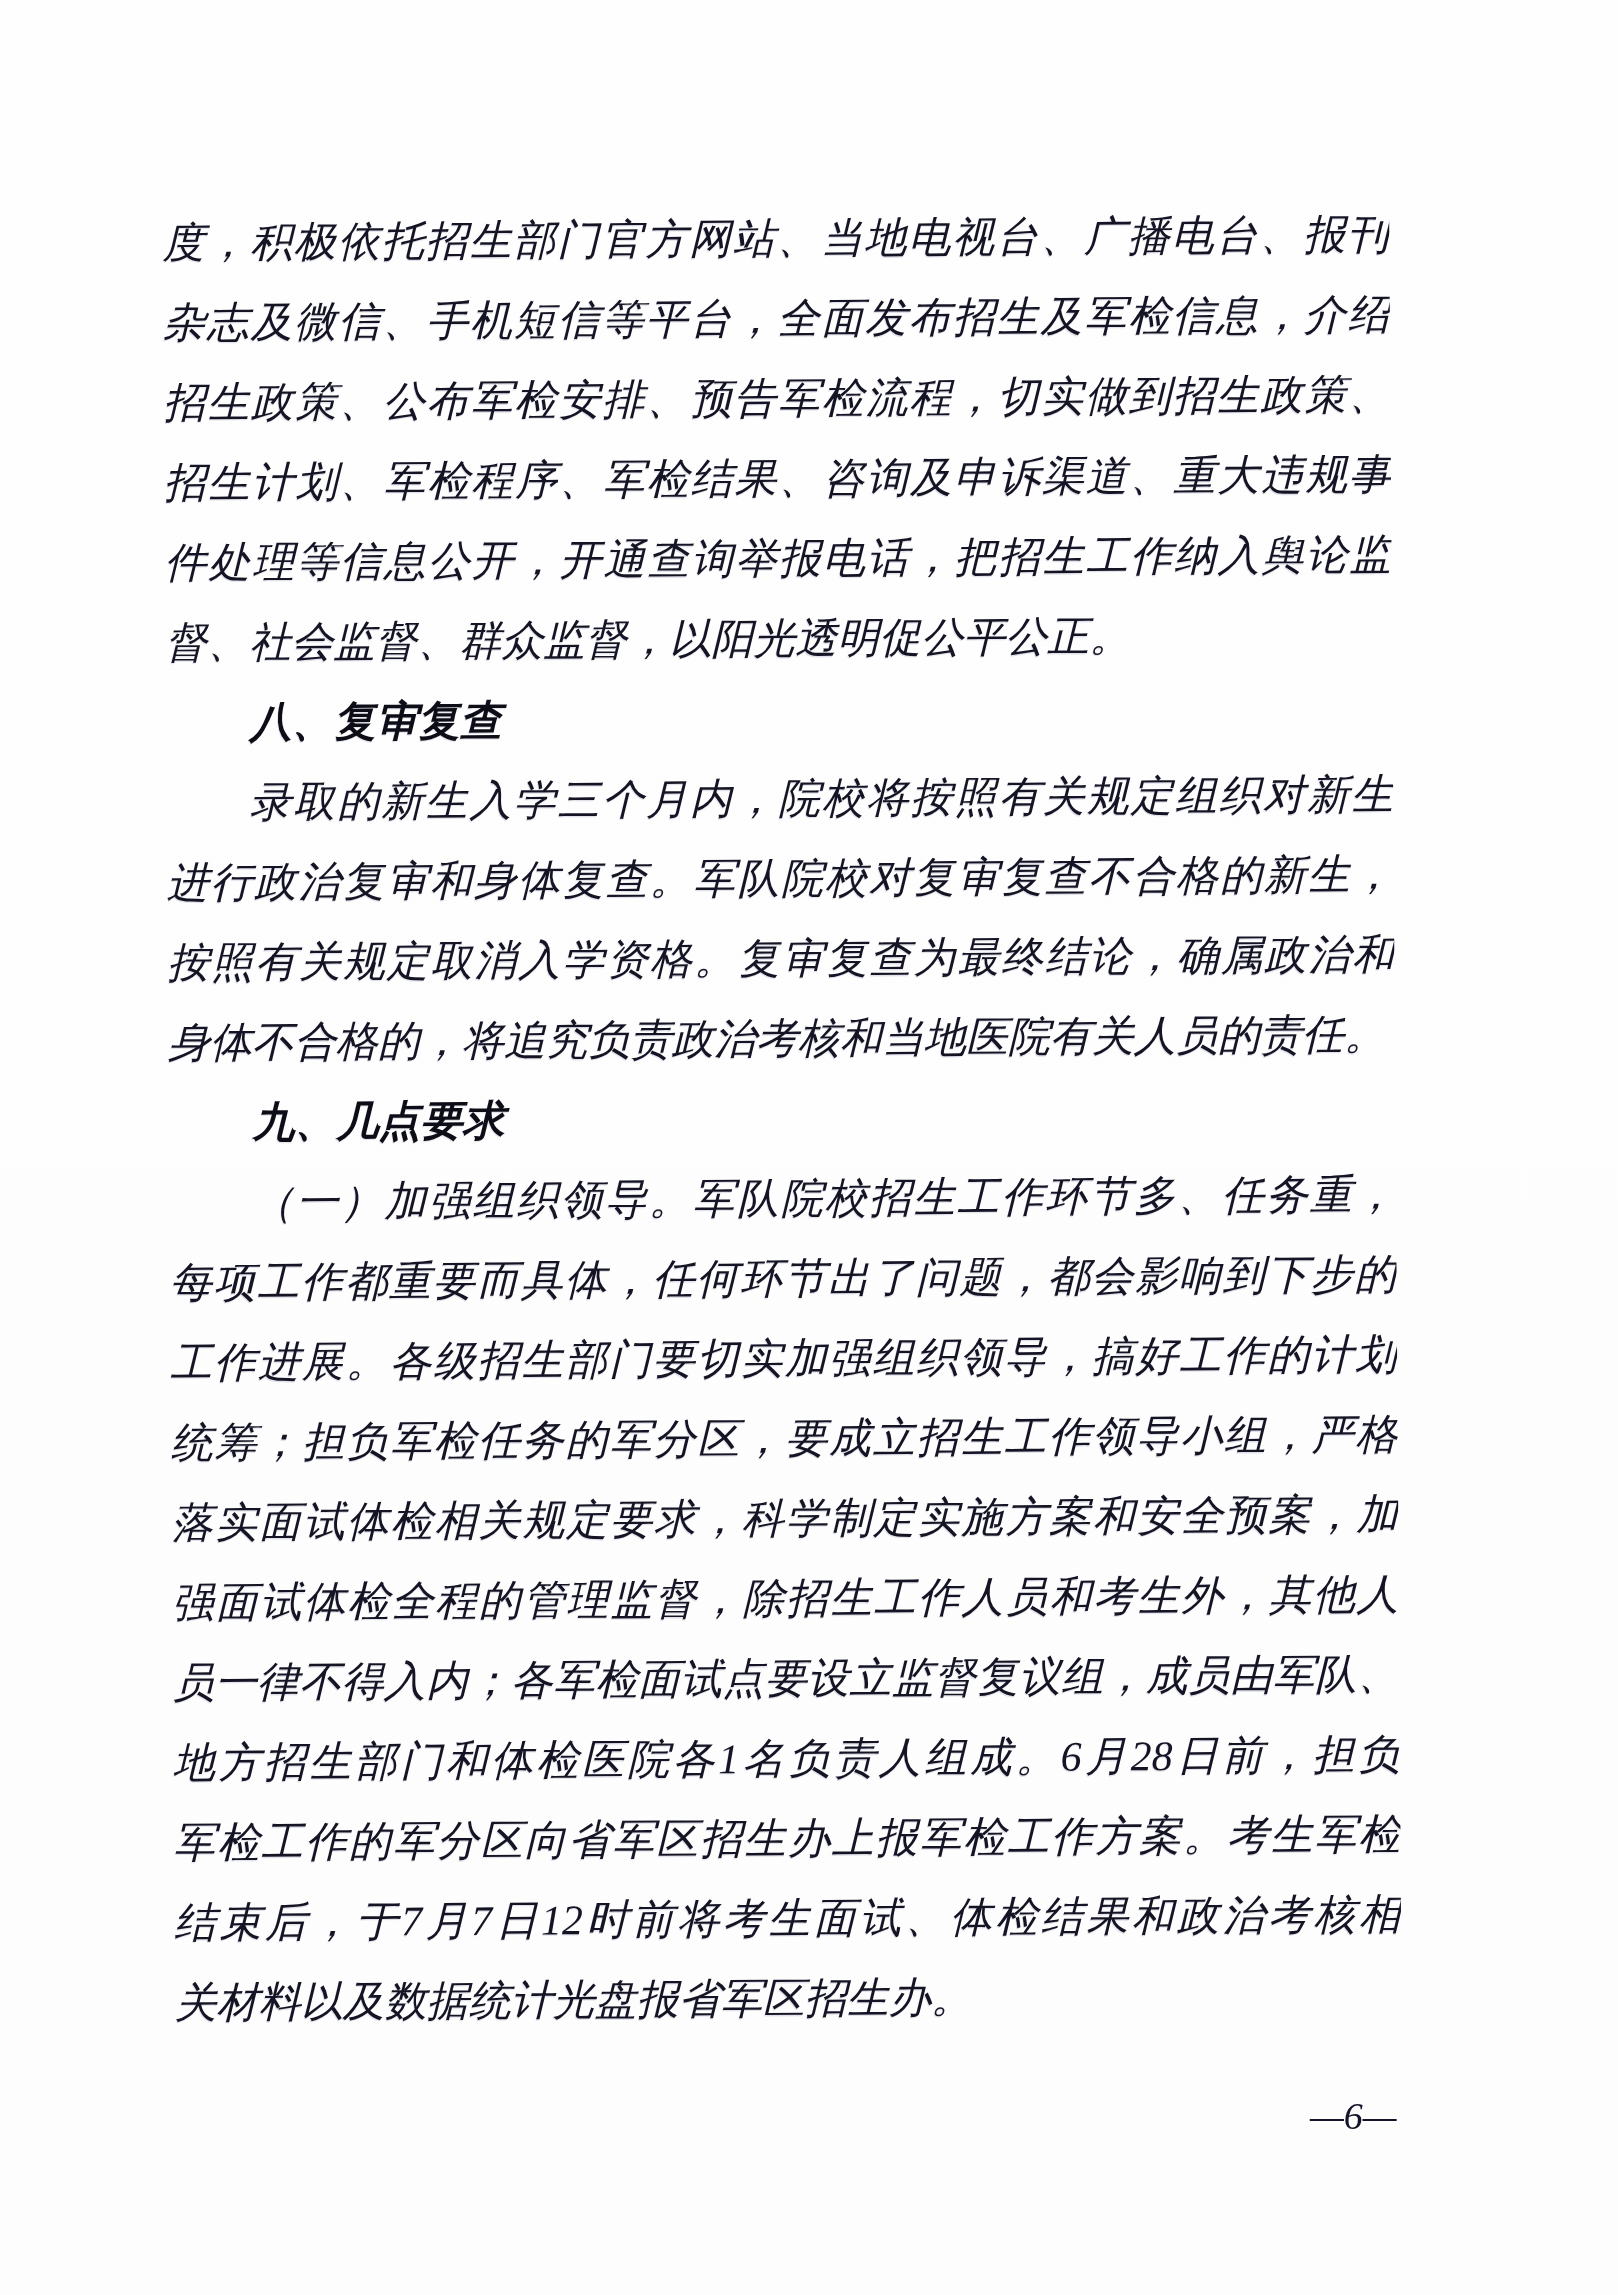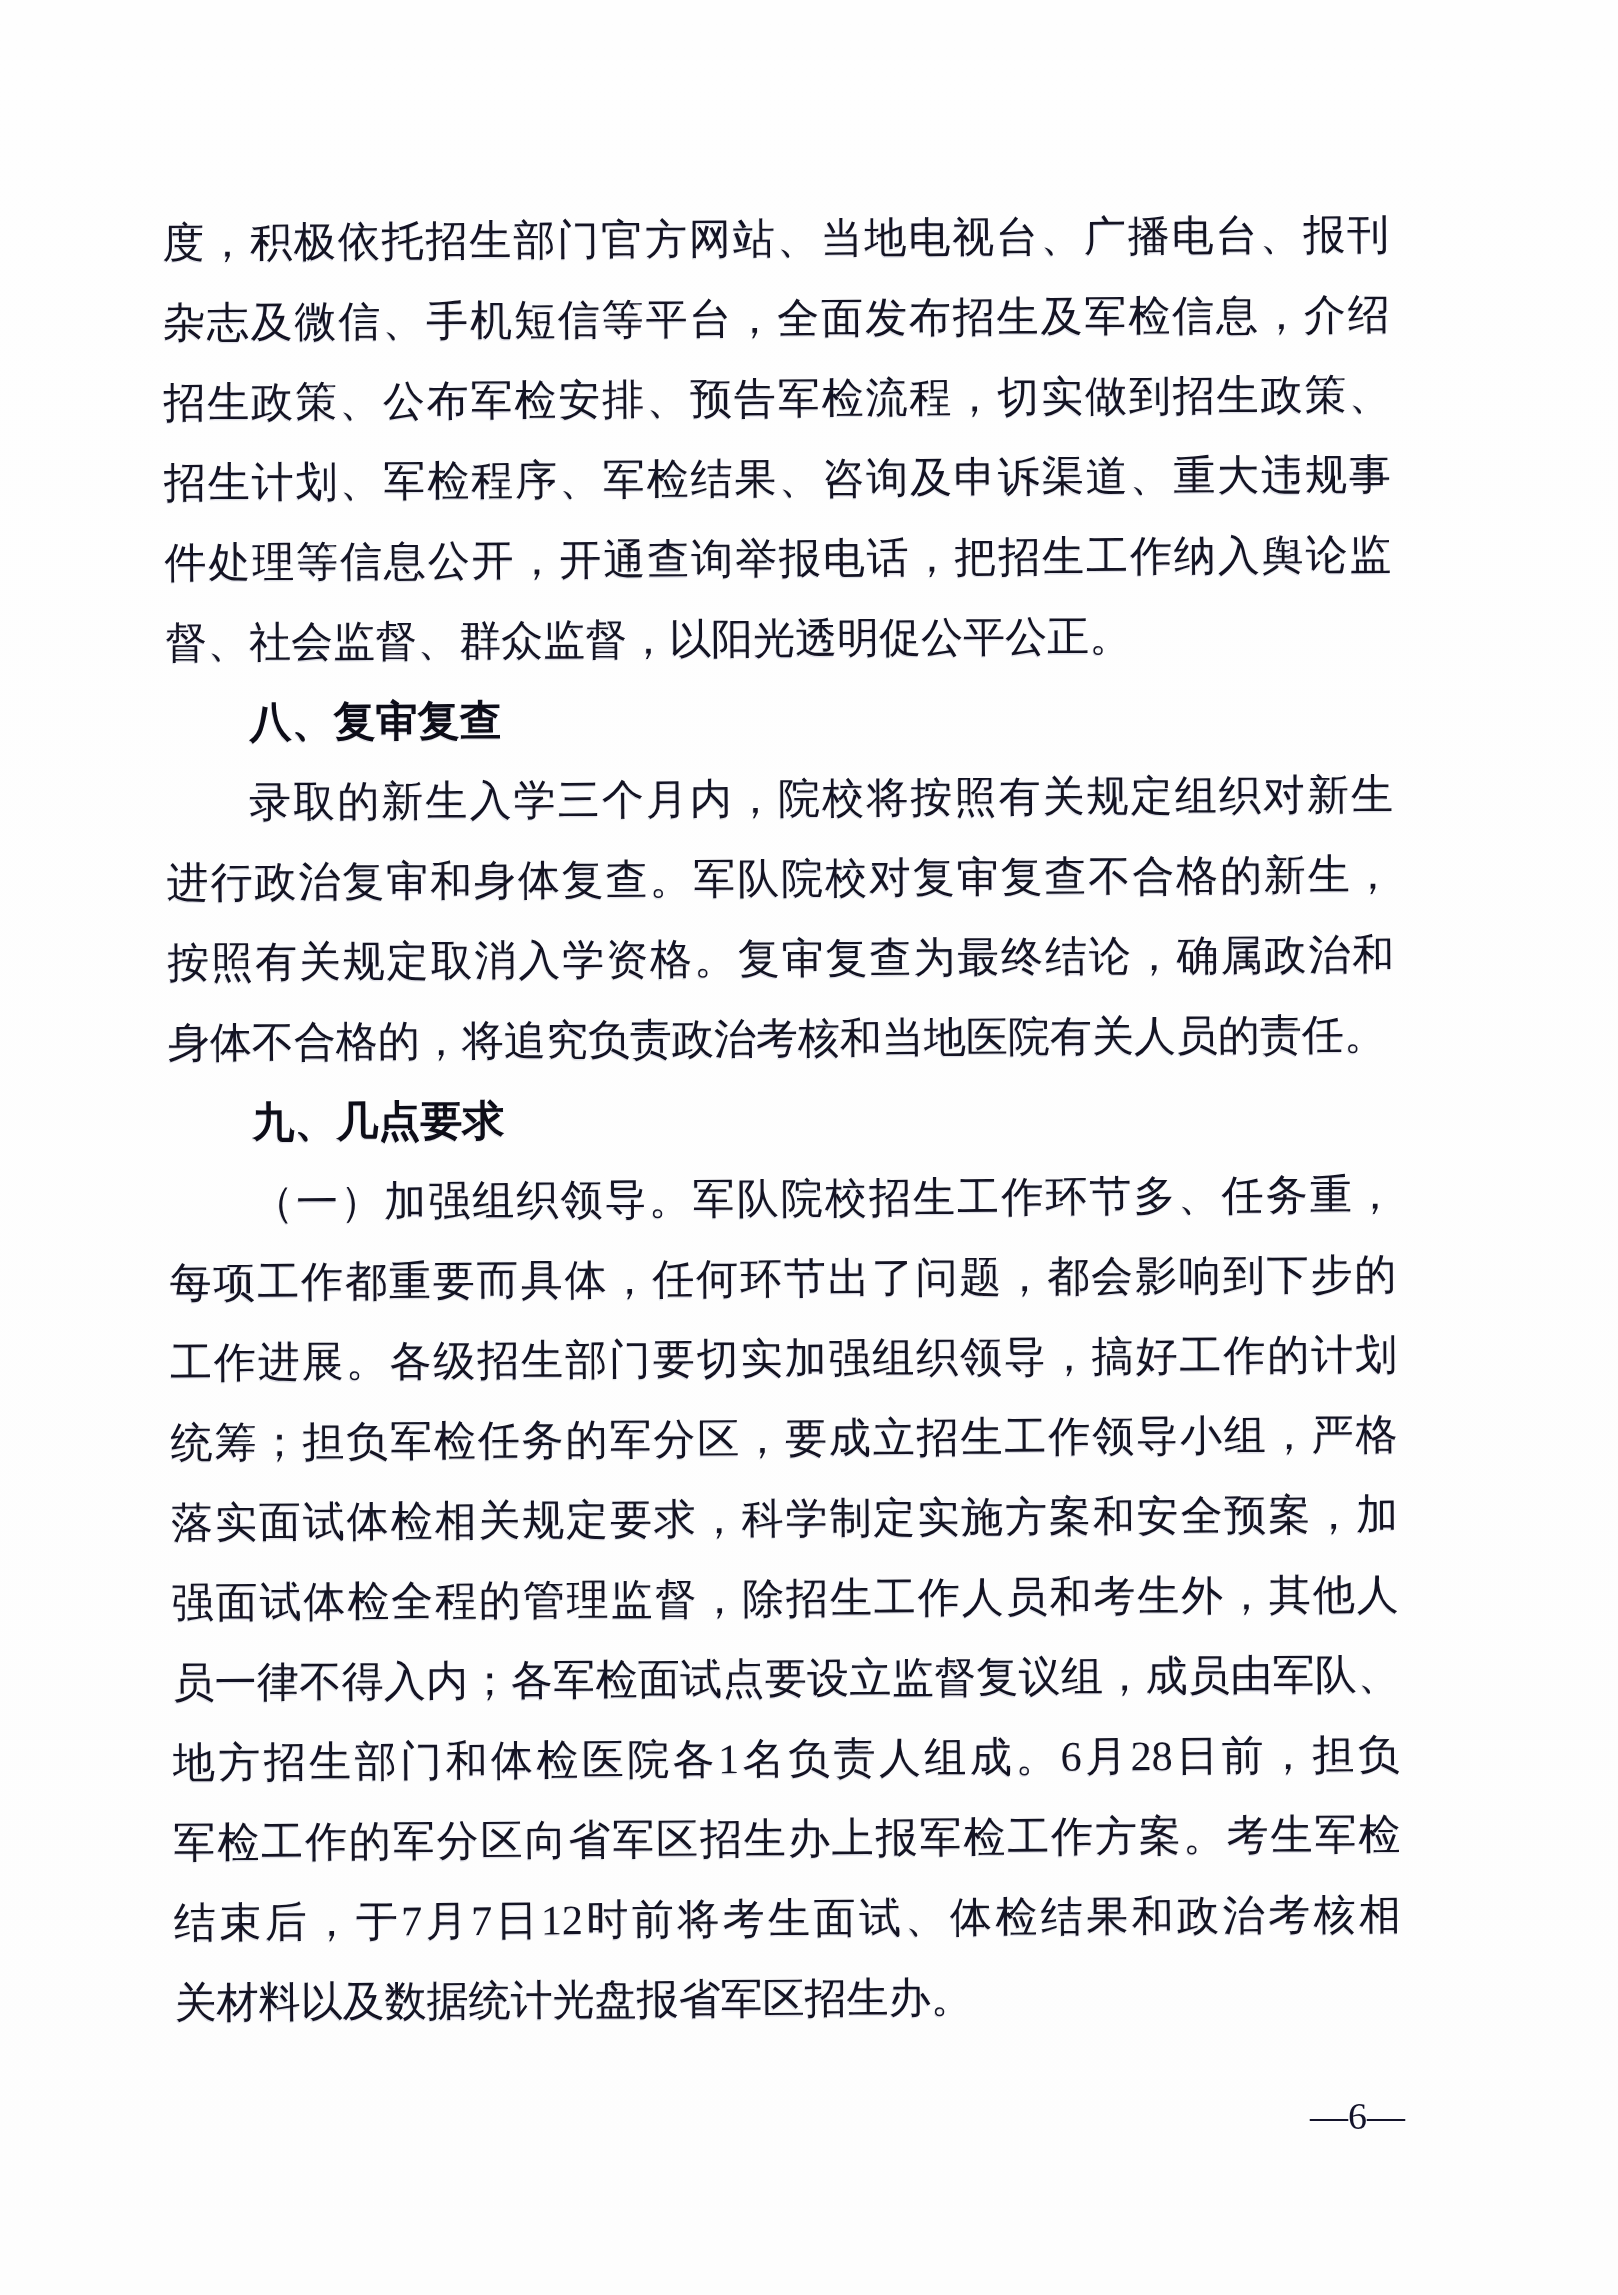--- a/index.html
+++ b/index.html
@@ -8,20 +8,21 @@
     height: 2295px;
     position: relative;
     background: #ffffff;
     overflow: hidden;
     font-family: "Liberation Serif", "DejaVu Serif", serif;
   }
   .page {
     position: absolute;
     inset: 0;
     background: linear-gradient(180deg, #fefefe 0%, #fdfdfd 100%);
+    font-style: italic;
   }
   .doc {
     position: absolute;
     left: 162px;
     top: 203px;
     width: 1227px;
     transform: rotate(-0.4deg);
     transform-origin: 0 0;
   }
   .line {

